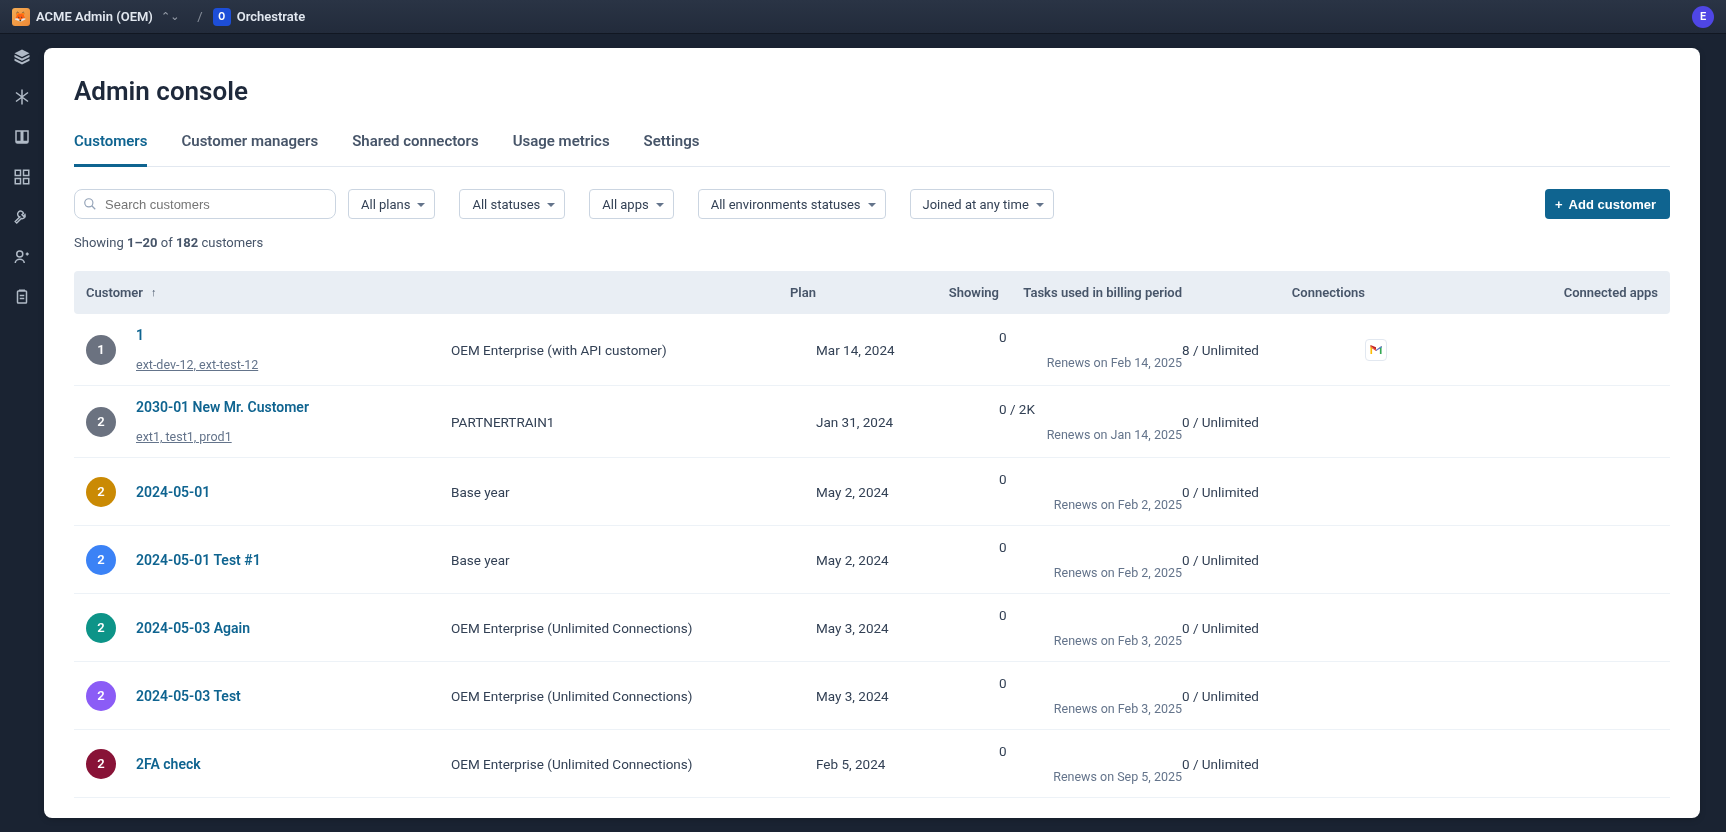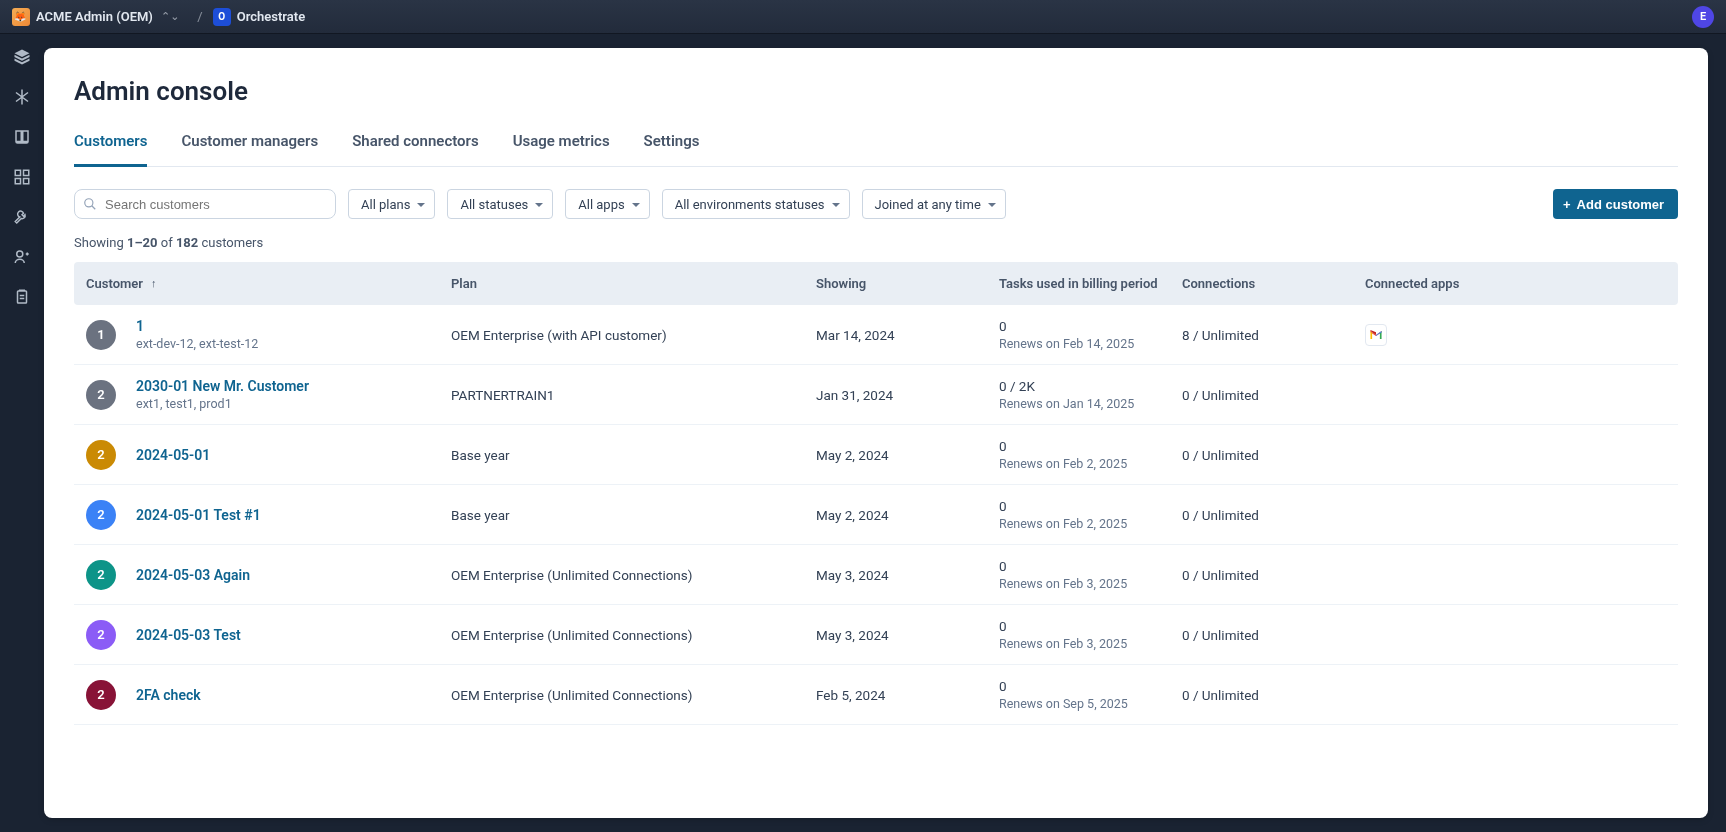--- a/index.html
+++ b/index.html
@@ -49,21 +49,21 @@
       width: 44px;
       background: #1a2332;
       display: flex;
       flex-direction: column;
       align-items: center;
       padding-top: 14px;
       gap: 22px;
     }
     .side-icon { color: #cbd5e1; width: 18px; height: 18px; display:flex;align-items:center;justify-content:center; opacity:.85; cursor:pointer; }
     .side-icon svg { width: 18px; height: 18px; }
-    .main-wrap { flex: 1; padding: 14px 18px 14px 0; }
+    .main-wrap { flex: 1; padding: 14px 26px 14px 0; }
     .panel {
       background: #fff;
       border-radius: 8px;
       height: 100%;
       padding: 28px 30px;
       overflow: hidden;
       box-shadow: 0 2px 6px rgba(0,0,0,.15);
     }
     .page-title { font-size: 26px; font-weight: 600; color: #1e293b; margin-bottom: 26px; }
     .tabs {
@@ -110,47 +110,48 @@
       content:""; position:absolute; right:9px; top:13px;
       border:4px solid transparent; border-top-color:#64748b;
     }
     .controls-spacer { flex: 1; }
     .add-btn {
       height: 30px; padding: 0 14px 0 10px;
       background: #0f6490; color:#fff; border:none; border-radius:4px;
       font-size: 13px; font-weight: 600; cursor:pointer;
       display:flex;align-items:center;gap:6px;
     }
-    .showing { font-size: 13px; color:#475569; margin-bottom: 12px; }
+    .showing { font-size: 13px; color:#475569; margin-bottom: 21px; }
     .table-head {
       display:flex; background:#e9eef4; color:#475569;
       font-size:13px; font-weight:600; border-radius:4px;
       padding: 14px 12px;
+      text-align: right;
     }
     .col-cust { width: 365px; display:flex;align-items:center;gap:8px;}
     .col-plan { width: 365px; }
     .col-join { width: 183px; }
     .col-task { width: 183px; }
     .col-conn { width: 183px; }
     .col-apps { flex:1; }
     .sort-arrow { font-size: 11px; }
     .row {
       display:flex; align-items:center;
       padding: 13px 12px;
       border-bottom: 1px solid #edf2f7;
       font-size: 13.5px; color:#334155;
     }
     .avatar-sm {
       width: 30px; height: 30px; border-radius: 50%;
       display:flex;align-items:center;justify-content:center;
       font-size: 13px; font-weight:600; color:#fff; margin-right:12px;
     }
     .cust-name { color:#0f6490; font-weight:600; font-size:14px; }
-    .cust-sub { color:#64748b; font-size:12.5px; margin-top:2px;}
-    .task-sub { color:#64748b; font-size:12.5px; margin-top:2px;}
+    .cust-sub { color:#64748b; font-size:12.5px; margin-top:14px;text-decoration:underline;}
+    .task-sub { color:#64748b; font-size:12.5px; margin-top:10px;text-align:right;}
     .gmail-chip {
       width:22px;height:22px;border:1px solid #e2e8f0;border-radius:4px;
       display:flex;align-items:center;justify-content:center;font-size:12px;
     }
   </style>
 </head>
 <body>
 
 <div class="topbar">
   <div class="topbar-logo">🦊</div>
@@ -223,21 +224,21 @@
       <div class="controls">
         <div class="search">
           <span class="search-icon">
             <svg width="14" height="14" viewBox="0 0 24 24" fill="none" stroke="currentColor" stroke-width="2">
                 <circle cx="10" cy="10" r="7"></circle>
                 <path d="M21 21l-6-6"></path>
               </svg>
           </span>
           <input type="text" placeholder="Search customers" style="">
         </div>
-        <div id="filters" style="display:flex;gap:12px;">
+        <div id="filters" style="display:flex;gap:24px;">
             <div class="filter">All plans</div>
             <div class="filter">All statuses</div>
             <div class="filter">All apps</div>
             <div class="filter">All environments statuses</div>
             <div class="filter">Joined at any time</div>
           </div>
         <div class="controls-spacer"></div>
         <button class="add-btn">
           <span>+</span>
           <span>Add customer</span>

